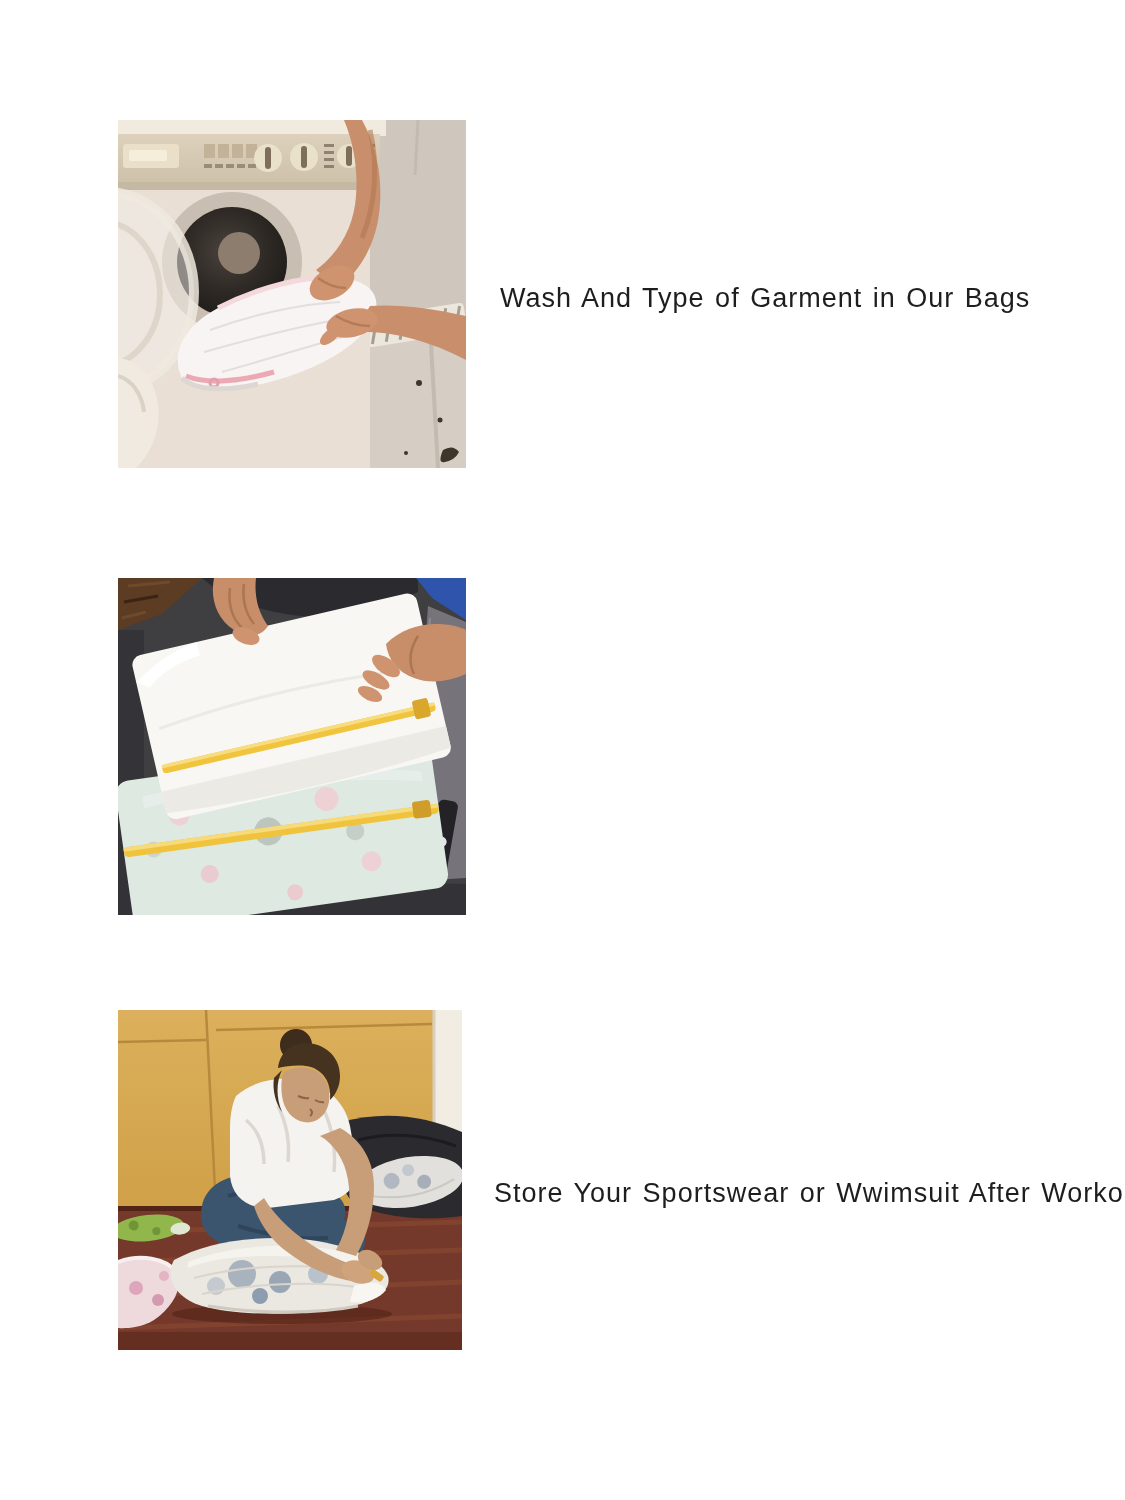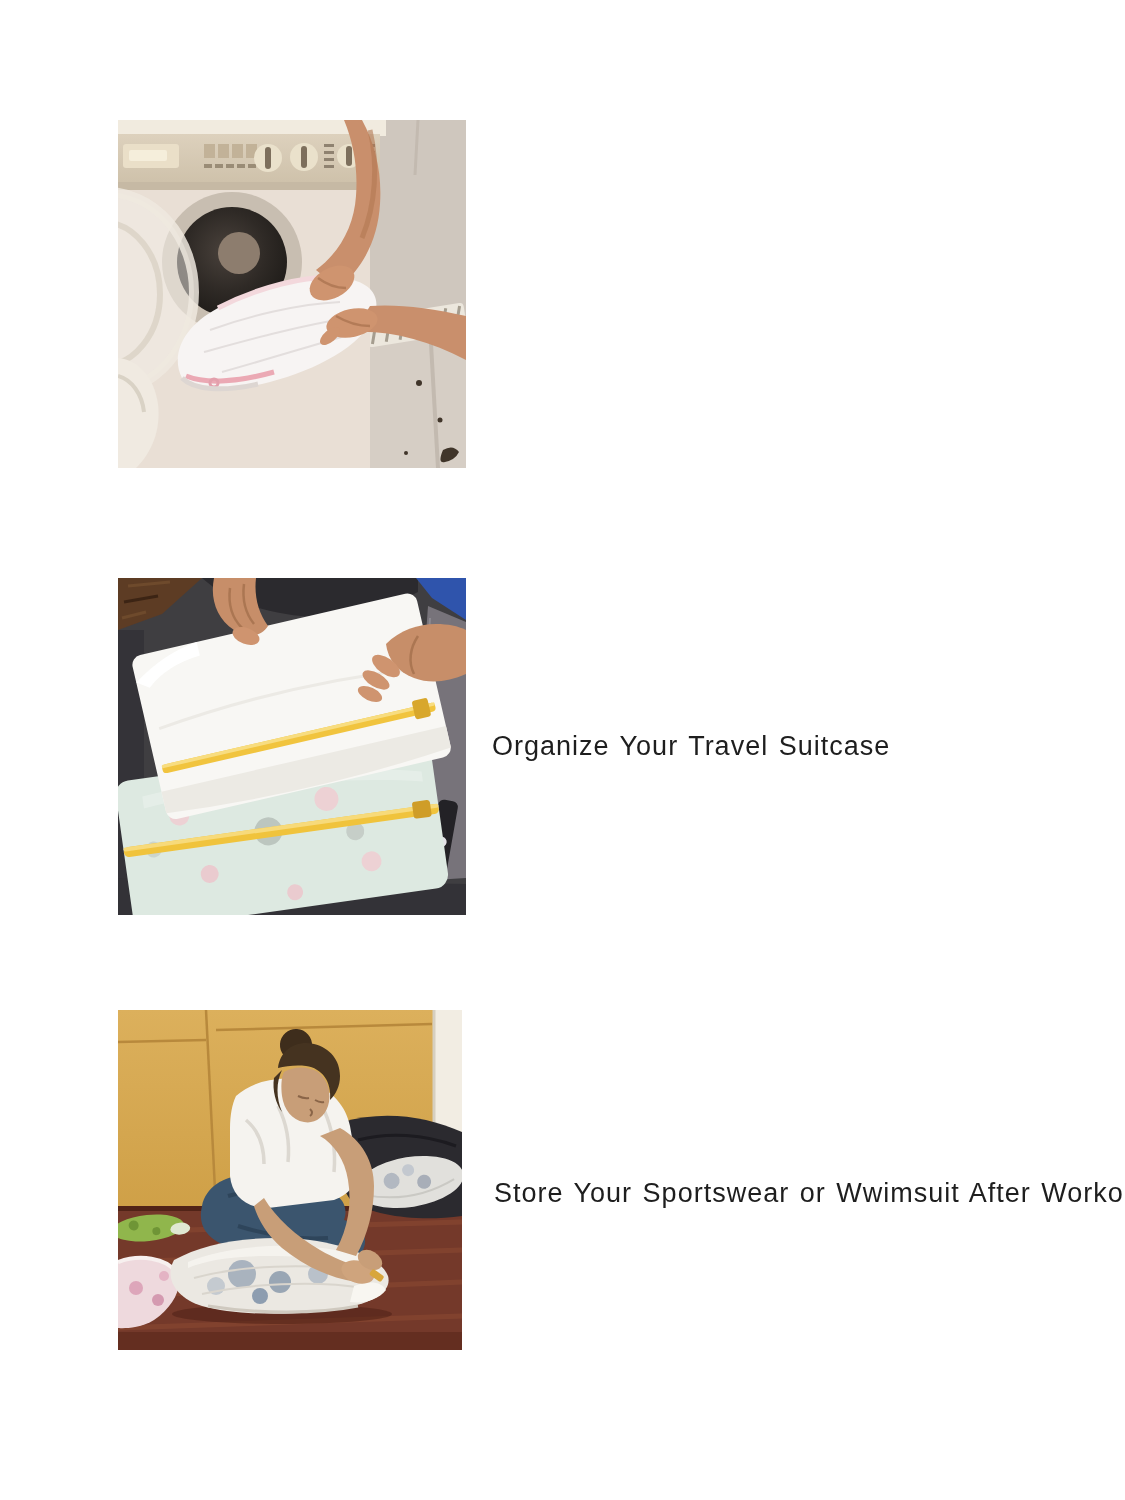--- a/index.html
+++ b/index.html
@@ -142,20 +142,21 @@
       </g>
 
       <g fill="#40352a">
         <circle cx="301" cy="263" r="3"></circle>
           <circle cx="322" cy="300" r="2.5"></circle>
           <circle cx="288" cy="333" r="2"></circle>
         <path d="M325 330 q 10 -6 16 2 q -4 8 -14 10 q -8 2 -2 -12 z"></path>
       </g>
     </svg>
   </figure>
+  <div class="caption caption1">Wash And Type of Garment in Our Bags</div>
 
   <figure class="photo photo2">
     <svg viewBox="0 0 348 337" preserveAspectRatio="none">
       <rect width="348" height="337" fill="#3f3e41"></rect>
 
       <g>
         <path d="M0 0 L84 0 L44 36 L0 52 Z" fill="#5d3c24"></path>
         <g stroke-width="3" fill="none">
           <path d="M10 8 L52 4" stroke="#6e4a2c"></path>
             <path d="M6 24 L40 18" stroke="#3c2414"></path>
@@ -213,21 +214,20 @@
         <path d="M348 52 L348 96 C 330 104 312 106 296 100 C 280 94 270 82 268 66 C 282 52 300 46 318 46 C 330 46 340 48 348 52 Z" fill="#c78e69"></path>
         <g fill="#cf946f">
           <ellipse cx="268" cy="88" rx="16" ry="8" transform="rotate(35 268 88)"></ellipse>
           <ellipse cx="258" cy="102" rx="15" ry="7" transform="rotate(30 258 102)"></ellipse>
           <ellipse cx="252" cy="116" rx="13" ry="6.5" transform="rotate(25 252 116)"></ellipse>
         </g>
         <path d="M300 58 C 292 70 290 84 296 96" stroke="#a06c48" stroke-width="2.5" fill="none" opacity="0.7"></path>
       </g>
     </svg>
   </figure>
-  <div class="caption caption2">Organize Your Travel Suitcase</div>
 
   <figure class="photo photo3">
     <svg viewBox="0 0 344 340" preserveAspectRatio="none">
       <defs>
         <linearGradient id="wallg" x1="0" y1="0" x2="0" y2="1">
           <stop offset="0" stop-color="#dcb05c"></stop>
             <stop offset="1" stop-color="#cfa047"></stop>
         </linearGradient>
       </defs>
 

